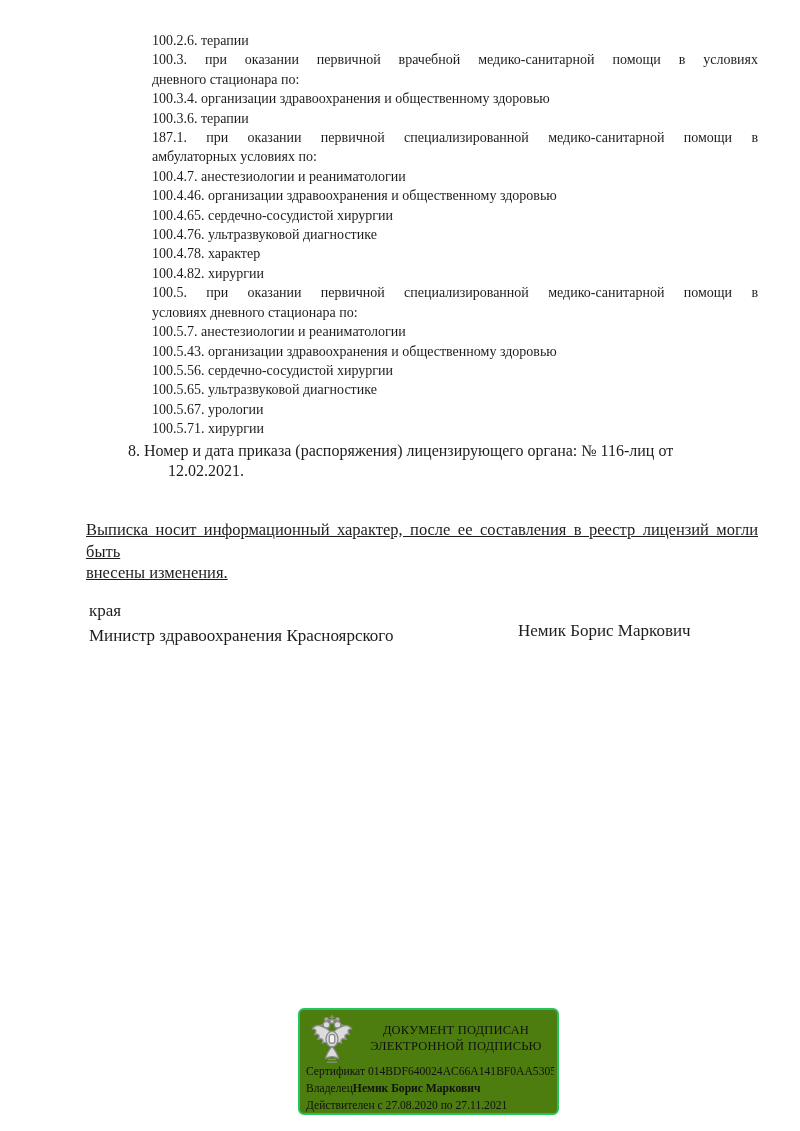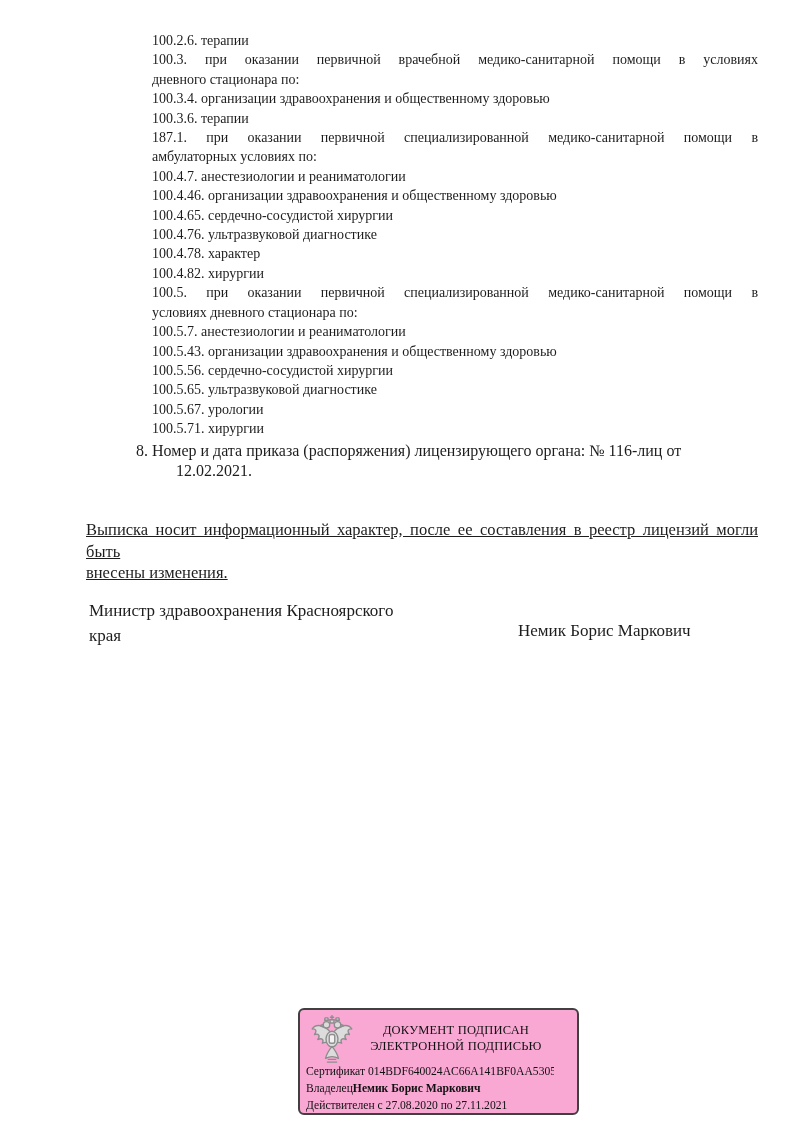--- a/index.html
+++ b/index.html
@@ -23,21 +23,21 @@
     font-size: 14px; line-height: 19.4px;
   }
   #main-list .line { white-space: normal; }
   .jline {
     text-align: justify;
     text-align-last: justify;
   }
 
   
   #order-item {
-    left: 136px; top: 441px; width: 620px;
+    left: 128px; top: 441px; width: 620px;
     font-size: 16px; line-height: 19.5px;
   }
   #order-item .cont { margin-left: 40px; }
 
   
   #note {
     left: 86px; top: 519px; width: 672px;
     font-size: 16.5px; line-height: 21.5px; text-decoration: underline;
   }
 
@@ -46,25 +46,25 @@
     left: 89px; top: 598px; width: 380px;
     font-size: 17px; line-height: 25px;
   }
   #signer-name {
     left: 518px; top: 621px;
     font-size: 17px;
   }
 
   
   #stamp {
-    left: 298px; top: 1008px; width: 281px; height: 107px;
-    border: 2px solid #404040;
+    left: 298px; top: 1008px; width: 261px; height: 107px;
+    border: 2px solid #22c55e;
     border-radius: 6px;
     box-sizing: border-box;
-    background: #f9a8d4;
+    background: #4d7c0f;
   }
   #stamp .emblem {
     position: absolute; left: 9px; top: 4px; width: 46px; height: 52px;
   }
   #stamp .stamp-title {
     position: absolute; left: 58px; top: 12px; width: 196px;
     text-align: center;
     font-size: 12.5px; line-height: 16px;
     letter-spacing: 0.2px;
     color: #111111;
@@ -109,22 +109,22 @@
   <div>8. Номер и дата приказа (распоряжения) лицензирующего органа: № 116-лиц от</div>
   <div class="cont">12.02.2021.</div>
 </div>
 
 <div id="note" class="abs">
   <div class="jline">Выписка носит информационный характер, после ее составления в реестр лицензий могли быть</div>
   <div>внесены изменения.</div>
 </div>
 
 <div id="minister" class="abs">
+  <div>края</div>
   <div>Министр здравоохранения Красноярского</div>
-  <div>края</div>
 </div>
 <div id="signer-name" class="abs">Немик Борис Маркович</div>
 
 <div id="stamp" class="abs">
   <div class="emblem">
     <svg viewBox="0 0 100 112" width="46" height="52" aria-hidden="true">
       <g stroke="#8d8d8d" stroke-width="3" fill="#dcdcdc" stroke-linejoin="round" stroke-linecap="round">
 
         <path d="M48 40 C32 22, 14 20, 7 32 C15 31, 18 37, 12 44 C21 41, 25 47, 19 55 C28 51, 33 55, 29 63 C37 59, 43 62, 43 68 Z"></path>
 

